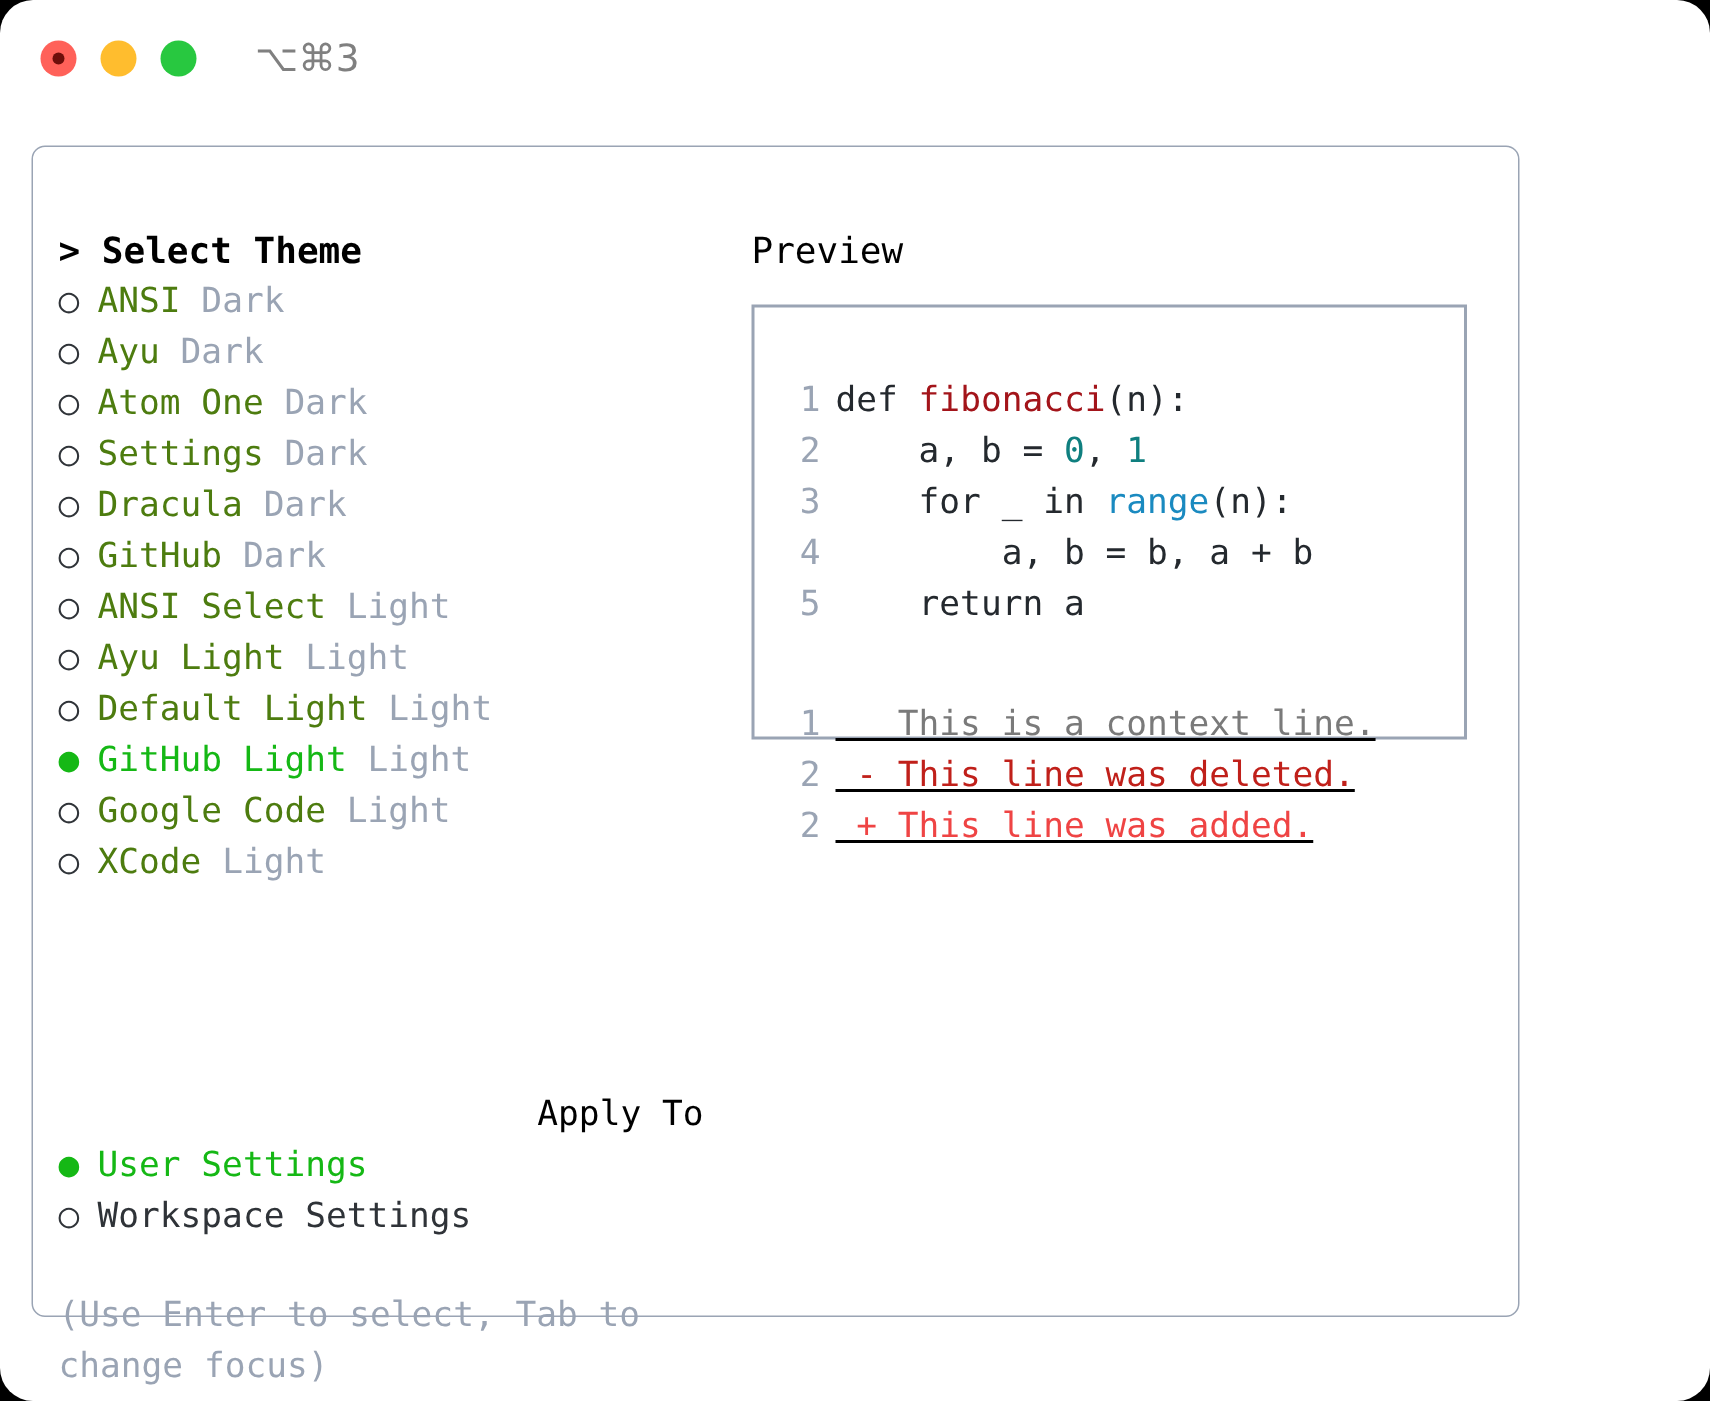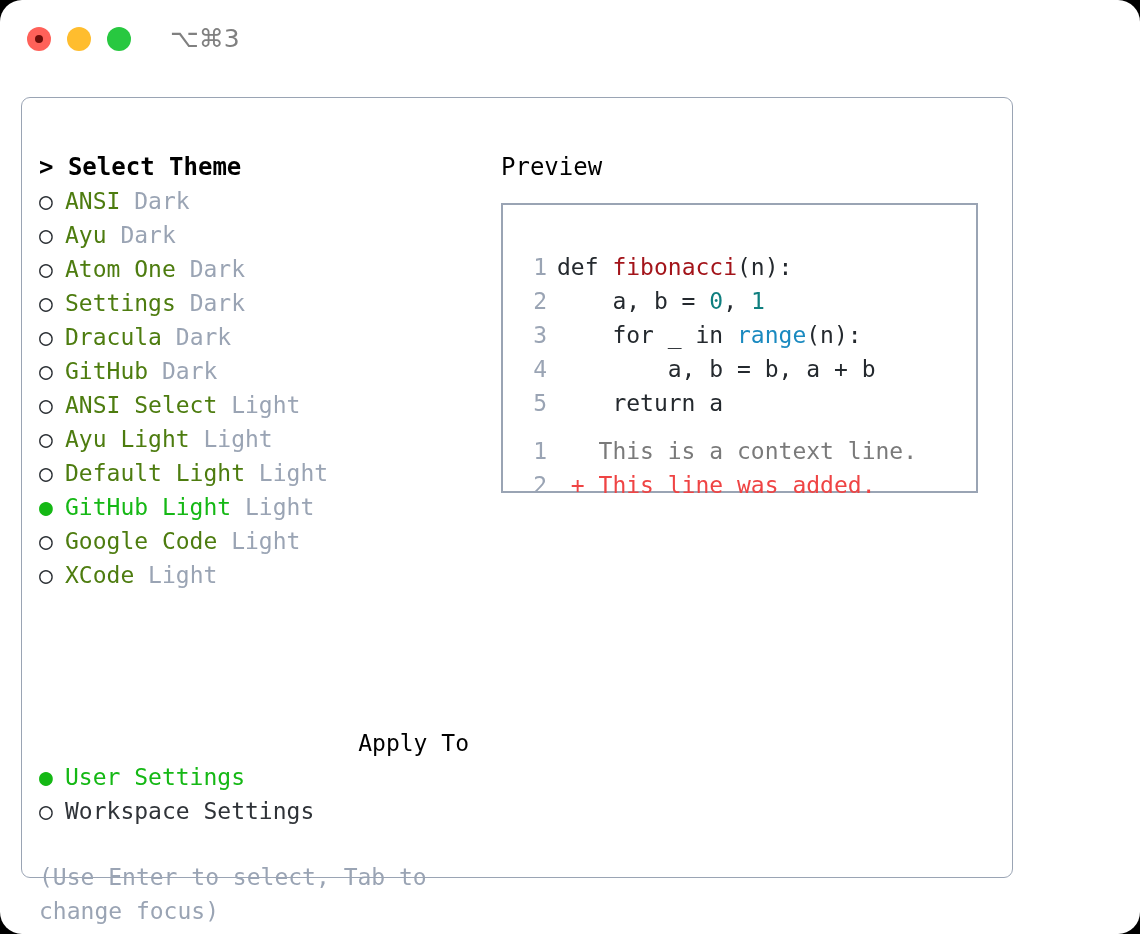--- a/index.html
+++ b/index.html
@@ -193,21 +193,21 @@
   }
   .tok-func { color: #a3141a; }
   .tok-num  { color: #0f7f7f; }
   .tok-call { color: #1a8ac0; }
   .tok-plain{ color: #24292e; }
 
   .diff-context .txt { color: #7a7a7a; }
   .diff-del .txt     { color: #c0201a; }
   .diff-add .txt     { color: #ef4444; }
 
-  #diff-area { margin-top: 14px; }
+  #diff-area { margin-top: 46px; text-decoration: underline; }
 </style>
 </head>
 <body>
 
 <div id="app-window">
 
   <div id="title-bar">
     <div class="traffic-light" id="tl-close"></div>
     <div class="traffic-light" id="tl-minimize"></div>
     <div class="traffic-light" id="tl-zoom"></div>
@@ -250,19 +250,20 @@
 
     <div id="preview-panel">
       <div id="code-area">
           <div class="code-line"><span class="ln">1</span><span class="tok-plain">def </span><span class="tok-func">fibonacci</span><span class="tok-plain">(n):</span></div>
           <div class="code-line"><span class="ln">2</span><span class="tok-plain">    a, b = </span><span class="tok-num">0</span><span class="tok-plain">, </span><span class="tok-num">1</span></div>
           <div class="code-line"><span class="ln">3</span><span class="tok-plain">    for _ in </span><span class="tok-call">range</span><span class="tok-plain">(n):</span></div>
           <div class="code-line"><span class="ln">4</span><span class="tok-plain">        a, b = b, a + b</span></div>
           <div class="code-line"><span class="ln">5</span><span class="tok-plain">    return a</span></div>
           <div id="diff-area">
             <div class="code-line diff-context"><span class="ln">1</span><span class="txt">   This is a context line.</span></div>
+            <div class="code-line diff-del"><span class="ln">2</span><span class="txt"> - This line was deleted.</span></div>
             <div class="code-line diff-add"><span class="ln">2</span><span class="txt"> + This line was added.</span></div>
           </div>
         </div>
     </div>
 
   </div>
 </div>
 
 </body></html>

